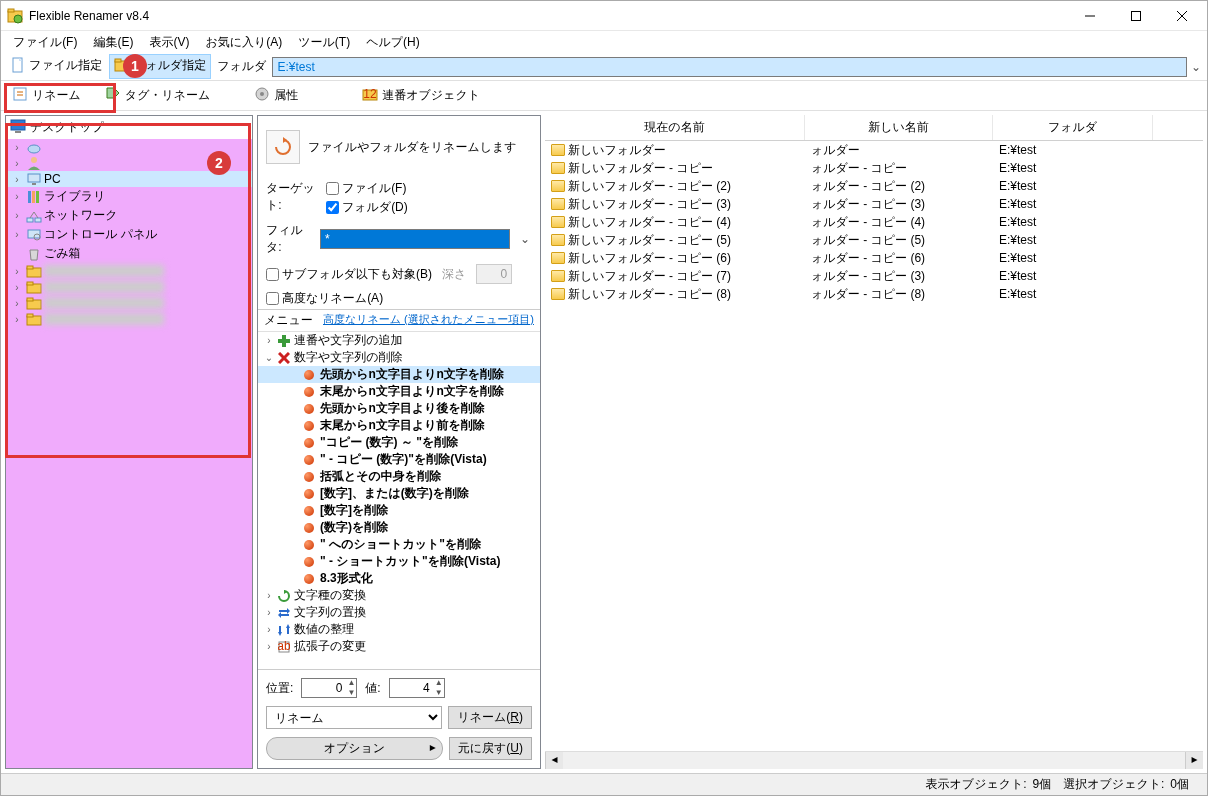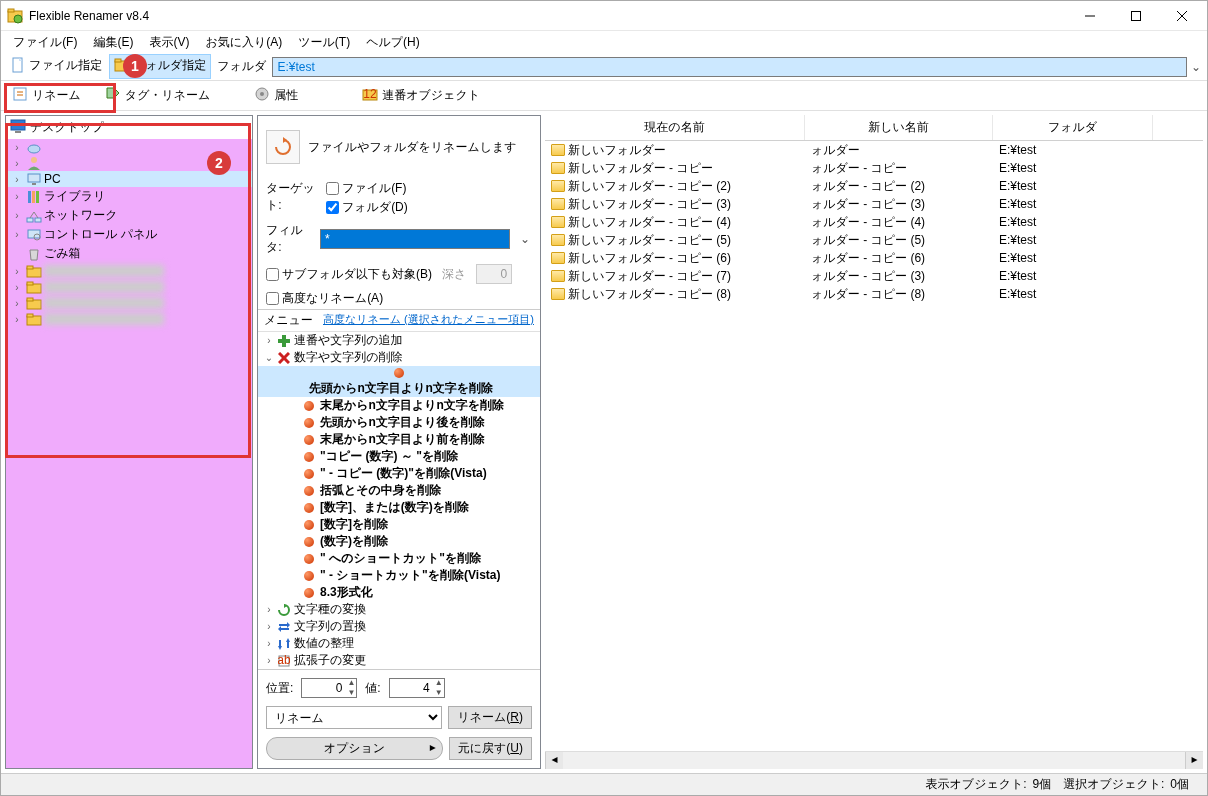--- a/index.html
+++ b/index.html
@@ -36,21 +36,21 @@
 .check { display: flex; align-items: center; gap: 3px; }
 .filter-row { display: flex; align-items: center; padding: 4px 8px; gap: 10px; }
 .filter-input { flex: 1; height: 20px; border: 1px solid #7a7a7a; padding: 0 4px; color: #fff; background: #0078d7; }
 .depth-input { width: 36px; height: 20px; border: 1px solid #ccc; background: #f0f0f0; text-align: right; padding: 0 4px; color: #999; }
 .adv-row { display: flex; align-items: center; padding: 2px 8px; gap: 4px; }
 .menu-header { display: flex; padding: 2px 6px; border-top: 1px solid #ccc; }
 .menu-header-label { color: #000; }
 .menu-header-link { margin-left: auto; color: #0066cc; text-decoration: underline; cursor: pointer; font-size: 11px; }
 .menu-tree { flex: 1; overflow: auto; border-top: 1px solid #e0e0e0; }
 .mtree-item { display: flex; align-items: center; padding: 0 4px; gap: 2px; min-height: 16px; }
-.mtree-item.sel { background: #cce8ff; flex-direction: column; }
+.mtree-item.sel { background: #cce8ff; }
 .mtree-item .label-bold { font-weight: bold; }
 .bullet-red { width: 10px; height: 10px; border-radius: 50%; background: radial-gradient(circle at 30% 30%, #ff9966, #cc3300); display: inline-block; }
 .bottom-controls { border-top: 1px solid #ccc; padding: 8px; display: flex; flex-direction: column; gap: 8px; }
 .pos-row { display: flex; align-items: center; gap: 8px; }
 .spin-input { width: 56px; height: 20px; border: 1px solid #7a7a7a; text-align: right; padding: 0 14px 0 4px; position: relative; }
 .btn-row { display: flex; gap: 6px; }
 .btn { border: 1px solid #adadad; background: #e1e1e1; padding: 2px 8px; min-width: 80px; text-align: center; }
 .select { border: 1px solid #adadad; background: #fff; padding: 2px 4px; }
 .right-pane { flex: 1; display: flex; flex-direction: column; margin: 4px 4px 4px 2px; overflow: hidden; text-align: center; }
 .list-header { display: flex; border-bottom: 1px solid #d0d0d0; background: #fff; }

